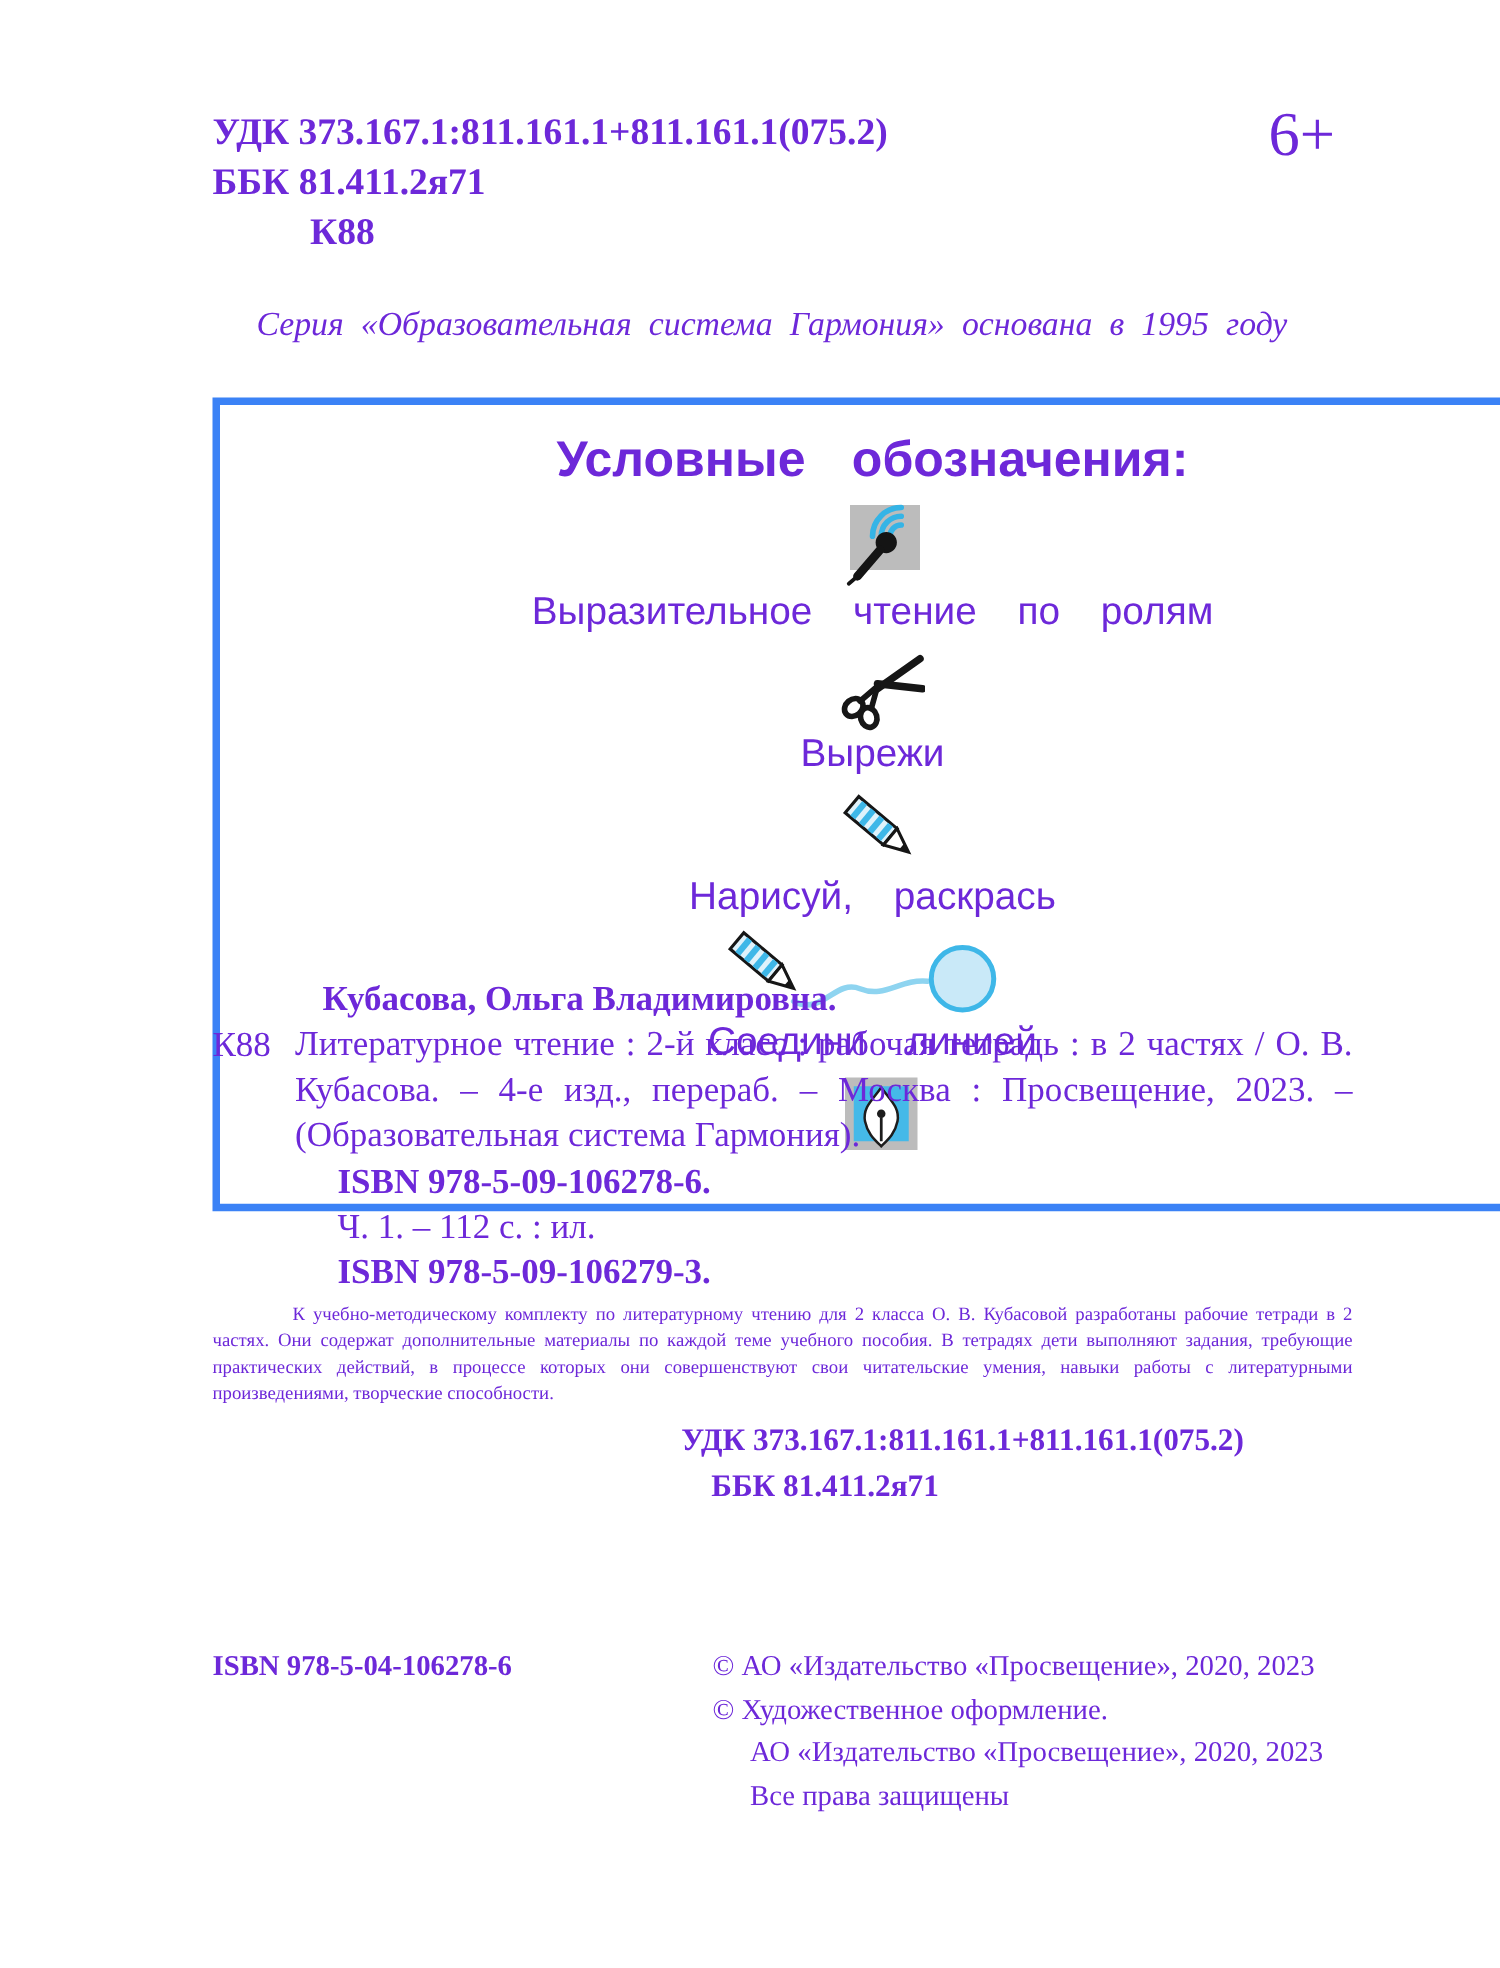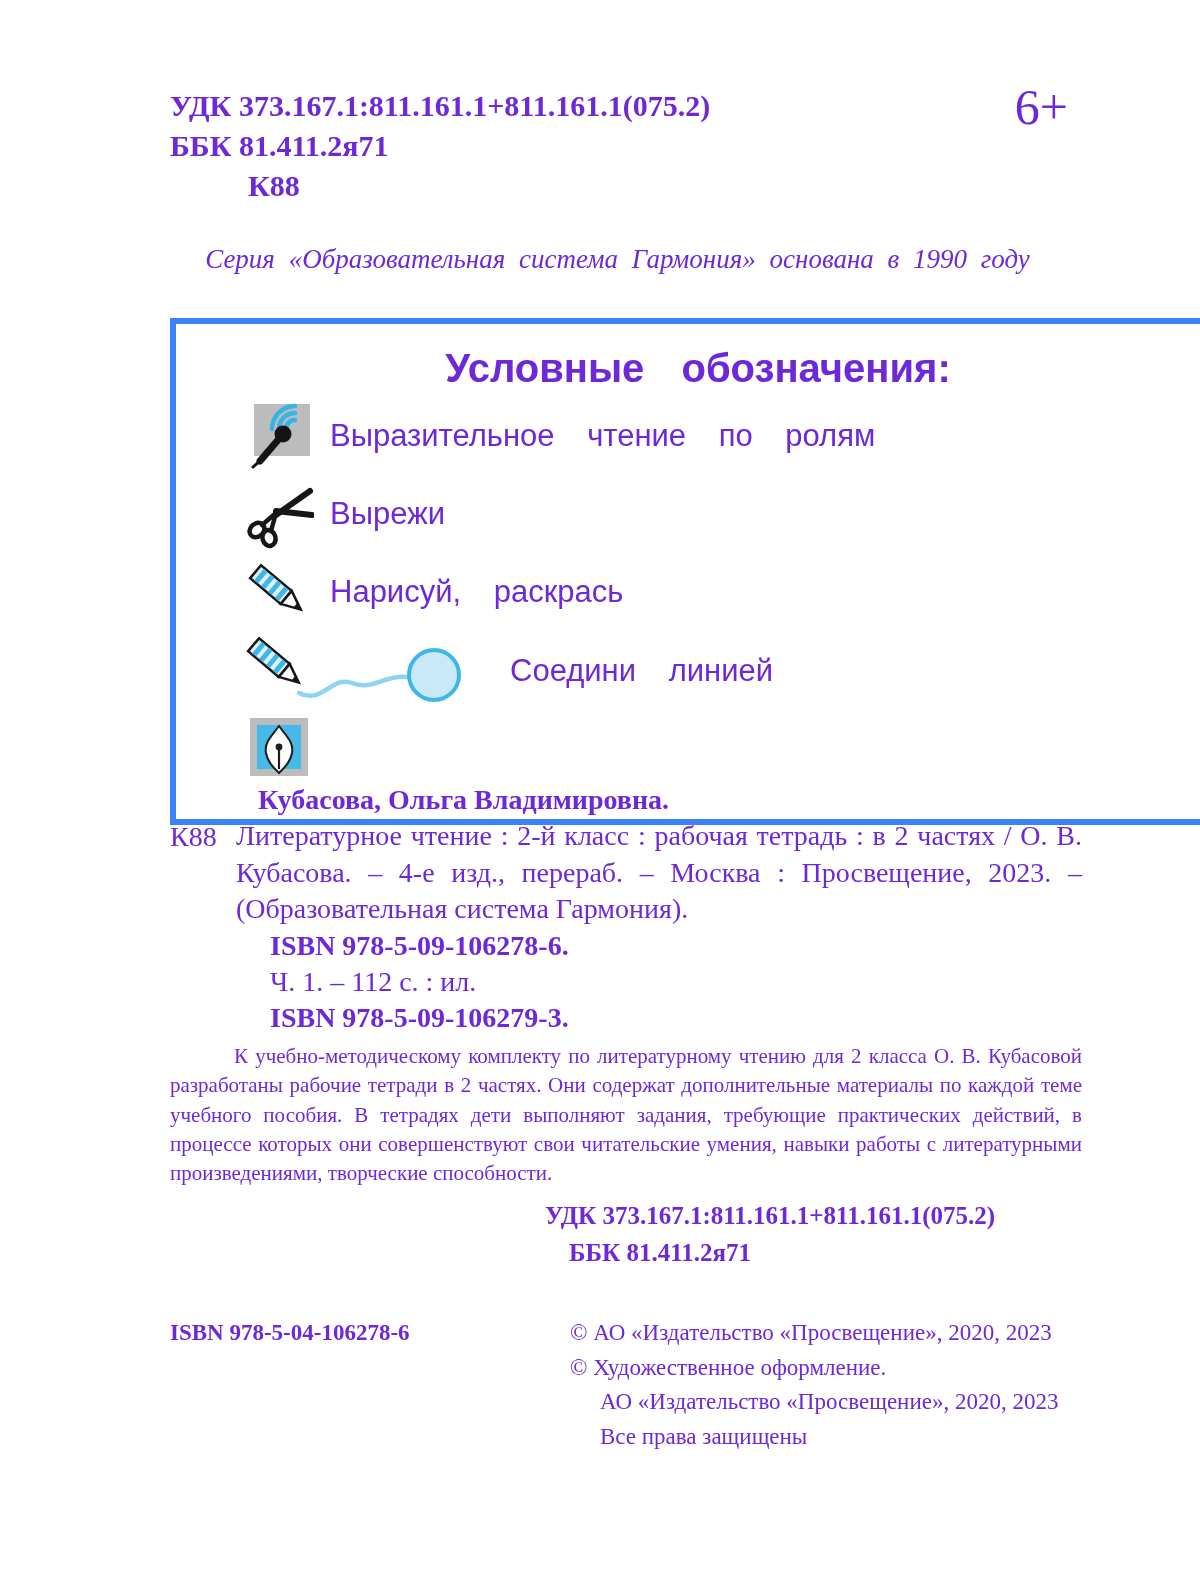--- a/index.html
+++ b/index.html
@@ -19,35 +19,35 @@
   .legend-box{
     position:absolute;top:318px;left:170px;width:1046px;box-sizing:border-box;
     border:6px solid #3b82f6;background:#fff;padding:16px 28px 26px 38px;
   }
   .legend-title{
     font-family:"Liberation Sans", sans-serif;font-weight:bold;font-size:40px;
     text-align:center;word-spacing:26px;margin:6px 0 10px;
   }
   .legend-row{
     display:flex;align-items:center;margin:8px 0;
-    font-family:"Liberation Sans", sans-serif;font-size:31px;
+    font-family:"Liberation Sans", sans-serif;font-size:31px;flex-direction:column;
   }
   .legend-icon{width:86px;min-width:86px;margin-left:30px;display:flex;align-items:center;}
   .legend-icon-wide{width:266px;min-width:266px;margin-left:30px;display:flex;align-items:center;}
   .legend-label{word-spacing:24px;white-space:nowrap;}
   
   .bib{position:absolute;top:782px;left:170px;right:118px;font-size:28px;line-height:1.3;}
   .bib-author{margin-left:88px;font-weight:bold;}
   .bib-entry{position:relative;padding-left:66px;text-align:justify;}
   .bib-code{position:absolute;left:0;top:1px;}
   .bib-isbn{margin-left:100px;}
   .bold{font-weight:bold;}
   .bib-annotation{
     margin-top:5px;text-indent:64px;text-align:justify;
-    font-size:21px;line-height:1.4;
+    font-size:15px;line-height:1.4;
   }
   .udk-bottom{margin-top:8px;margin-left:375px;font-weight:bold;font-size:25px;line-height:1.5;}
   .bbk-ind{padding-left:24px;}
   
   .imprint{position:absolute;top:1316px;left:170px;right:118px;display:flex;font-size:23px;line-height:1.5;}
   .imprint-left{width:400px;font-weight:bold;}
   .imprint-right{flex:1;}
   .ind{padding-left:30px;}
 </style>
 </head>
@@ -56,21 +56,21 @@
 <div class="page">
 
   <div class="udk-block">
     <div>УДК 373.167.1:811.161.1+811.161.1(075.2)</div>
     <div>ББК 81.411.2я71</div>
     <div class="k88-indent">К88</div>
   </div>
 
   <div class="age-badge">6+</div>
 
-  <div class="series">Серия «Образовательная система Гармония» основана в 1990 году</div>
+  <div class="series">Серия «Образовательная система Гармония» основана в 1995 году</div>
 
   <div class="legend-box">
     <div class="legend-title">Условные обозначения:</div>
 
     <div class="legend-row">
       <span class="legend-icon">
         <svg width="70" height="70" viewBox="0 0 70 70">
           <rect x="10" y="3" width="56" height="52" fill="#bcbcbc"></rect>
           <g stroke="#35b4e6" stroke-width="4.5" fill="none" stroke-linecap="round">
             <path d="M42 28 a9 9 0 0 1 9 -9"></path>

